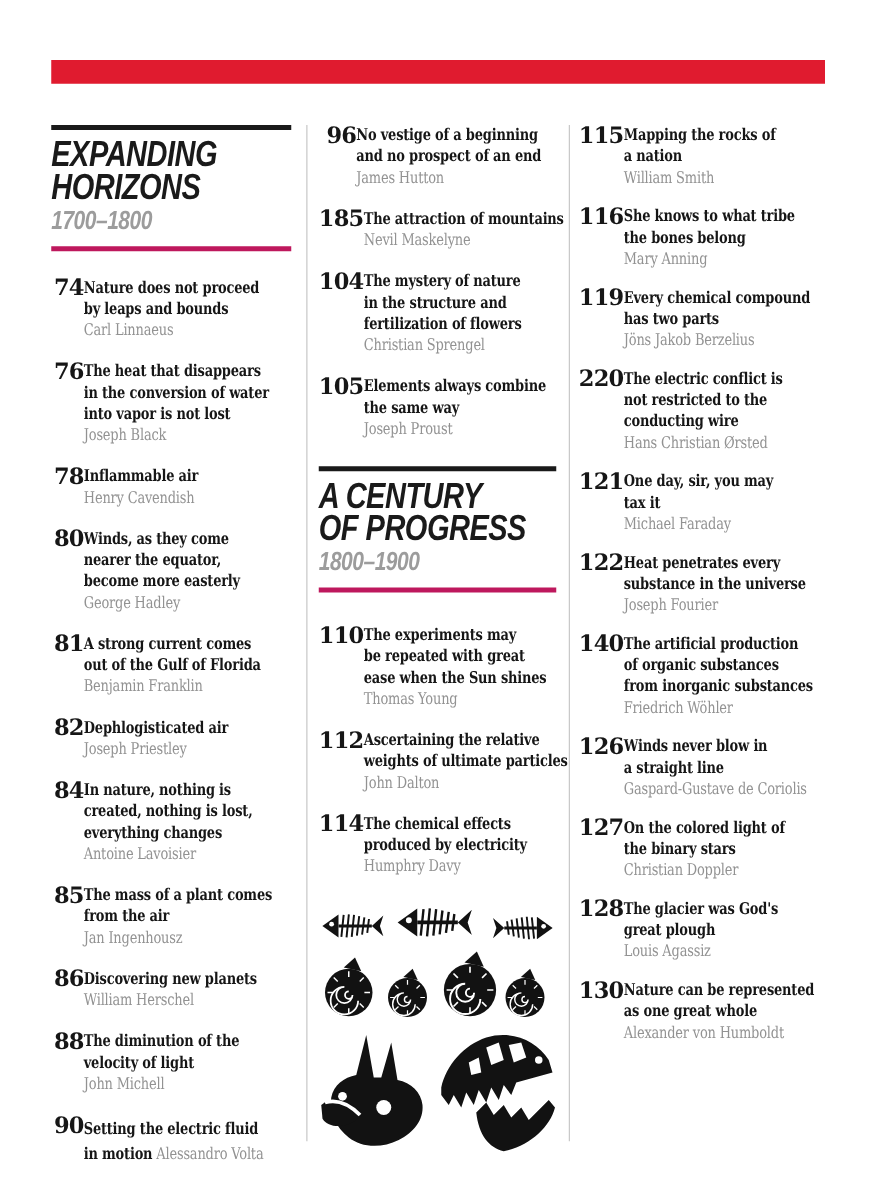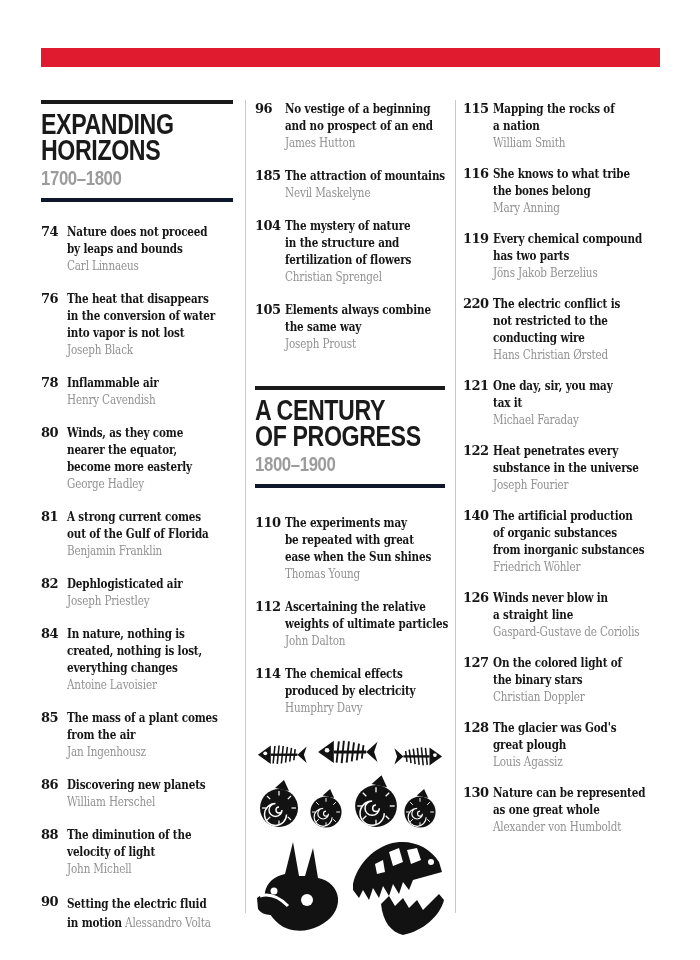--- a/index.html
+++ b/index.html
@@ -11,43 +11,43 @@
   .topbar{position:absolute;left:41px;top:48px;width:619px;height:19px;}
   .vdiv{position:absolute;top:100px;width:1px;height:813px;background:#c9c9c9;}
   .vd1{left:245px}
   .vd2{left:455px}
   .col{position:absolute;top:100px;}
   .col1{left:41px;width:192px;}
   .col2{left:255px;width:190px;}
   .col3{left:463px;width:197px;}
 
   .sec-header{
-    border-top:4px solid #1a1a1a;border-bottom:4px solid #0f172a;
-    padding:7px 0 9px;margin-bottom:21px;
-  }
-  .col2 .sec-header{margin-top:34px;margin-bottom:26px;}
+    border-top:4px solid #1a1a1a;border-bottom:4px solid #be185d;
+    padding:7px 0 9px;margin-bottom:21px;font-style:italic;
+  }
+  .col2 .sec-header{margin-top:21px;margin-bottom:26px;}
   .sec-title{
     display:inline-block;margin:0;
     font-family:"Liberation Sans",sans-serif;font-weight:700;
     font-size:29px;line-height:26px;letter-spacing:-0.5px;color:#1a1a1a;
     white-space:pre;transform:scaleX(0.8);transform-origin:0 0;
   }
   .sec-dates{
     display:inline-block;margin-top:3px;
     font-family:"Liberation Sans",sans-serif;font-weight:700;
     font-size:21px;line-height:22px;letter-spacing:-0.5px;color:#9c9c9c;
     white-space:pre;transform:scaleX(0.8);transform-origin:0 0;
   }
 
   .item{display:flex;margin-bottom:16px;}
   .col3 .item{margin-bottom:14px;}
   .item .num{
     flex:0 0 26px;
     font-family:"DejaVu Serif",serif;font-weight:700;
-    font-size:13px;line-height:17px;letter-spacing:-0.6px;color:#161616;
+    font-size:18px;line-height:17px;letter-spacing:-0.6px;color:#161616;text-align:right;
   }
   .col2 .item .num,.col3 .item .num{flex-basis:30px;}
   .item .itext{
     width:205px;transform:scaleX(0.8);transform-origin:0 0;
   }
   .col2 .item .itext{width:212px;}
   .col3 .item .itext{width:209px;}
   .title{
     display:block;font-family:"DejaVu Serif",serif;font-weight:700;
     font-size:13px;line-height:17px;letter-spacing:-0.2px;color:#161616;white-space:pre;

